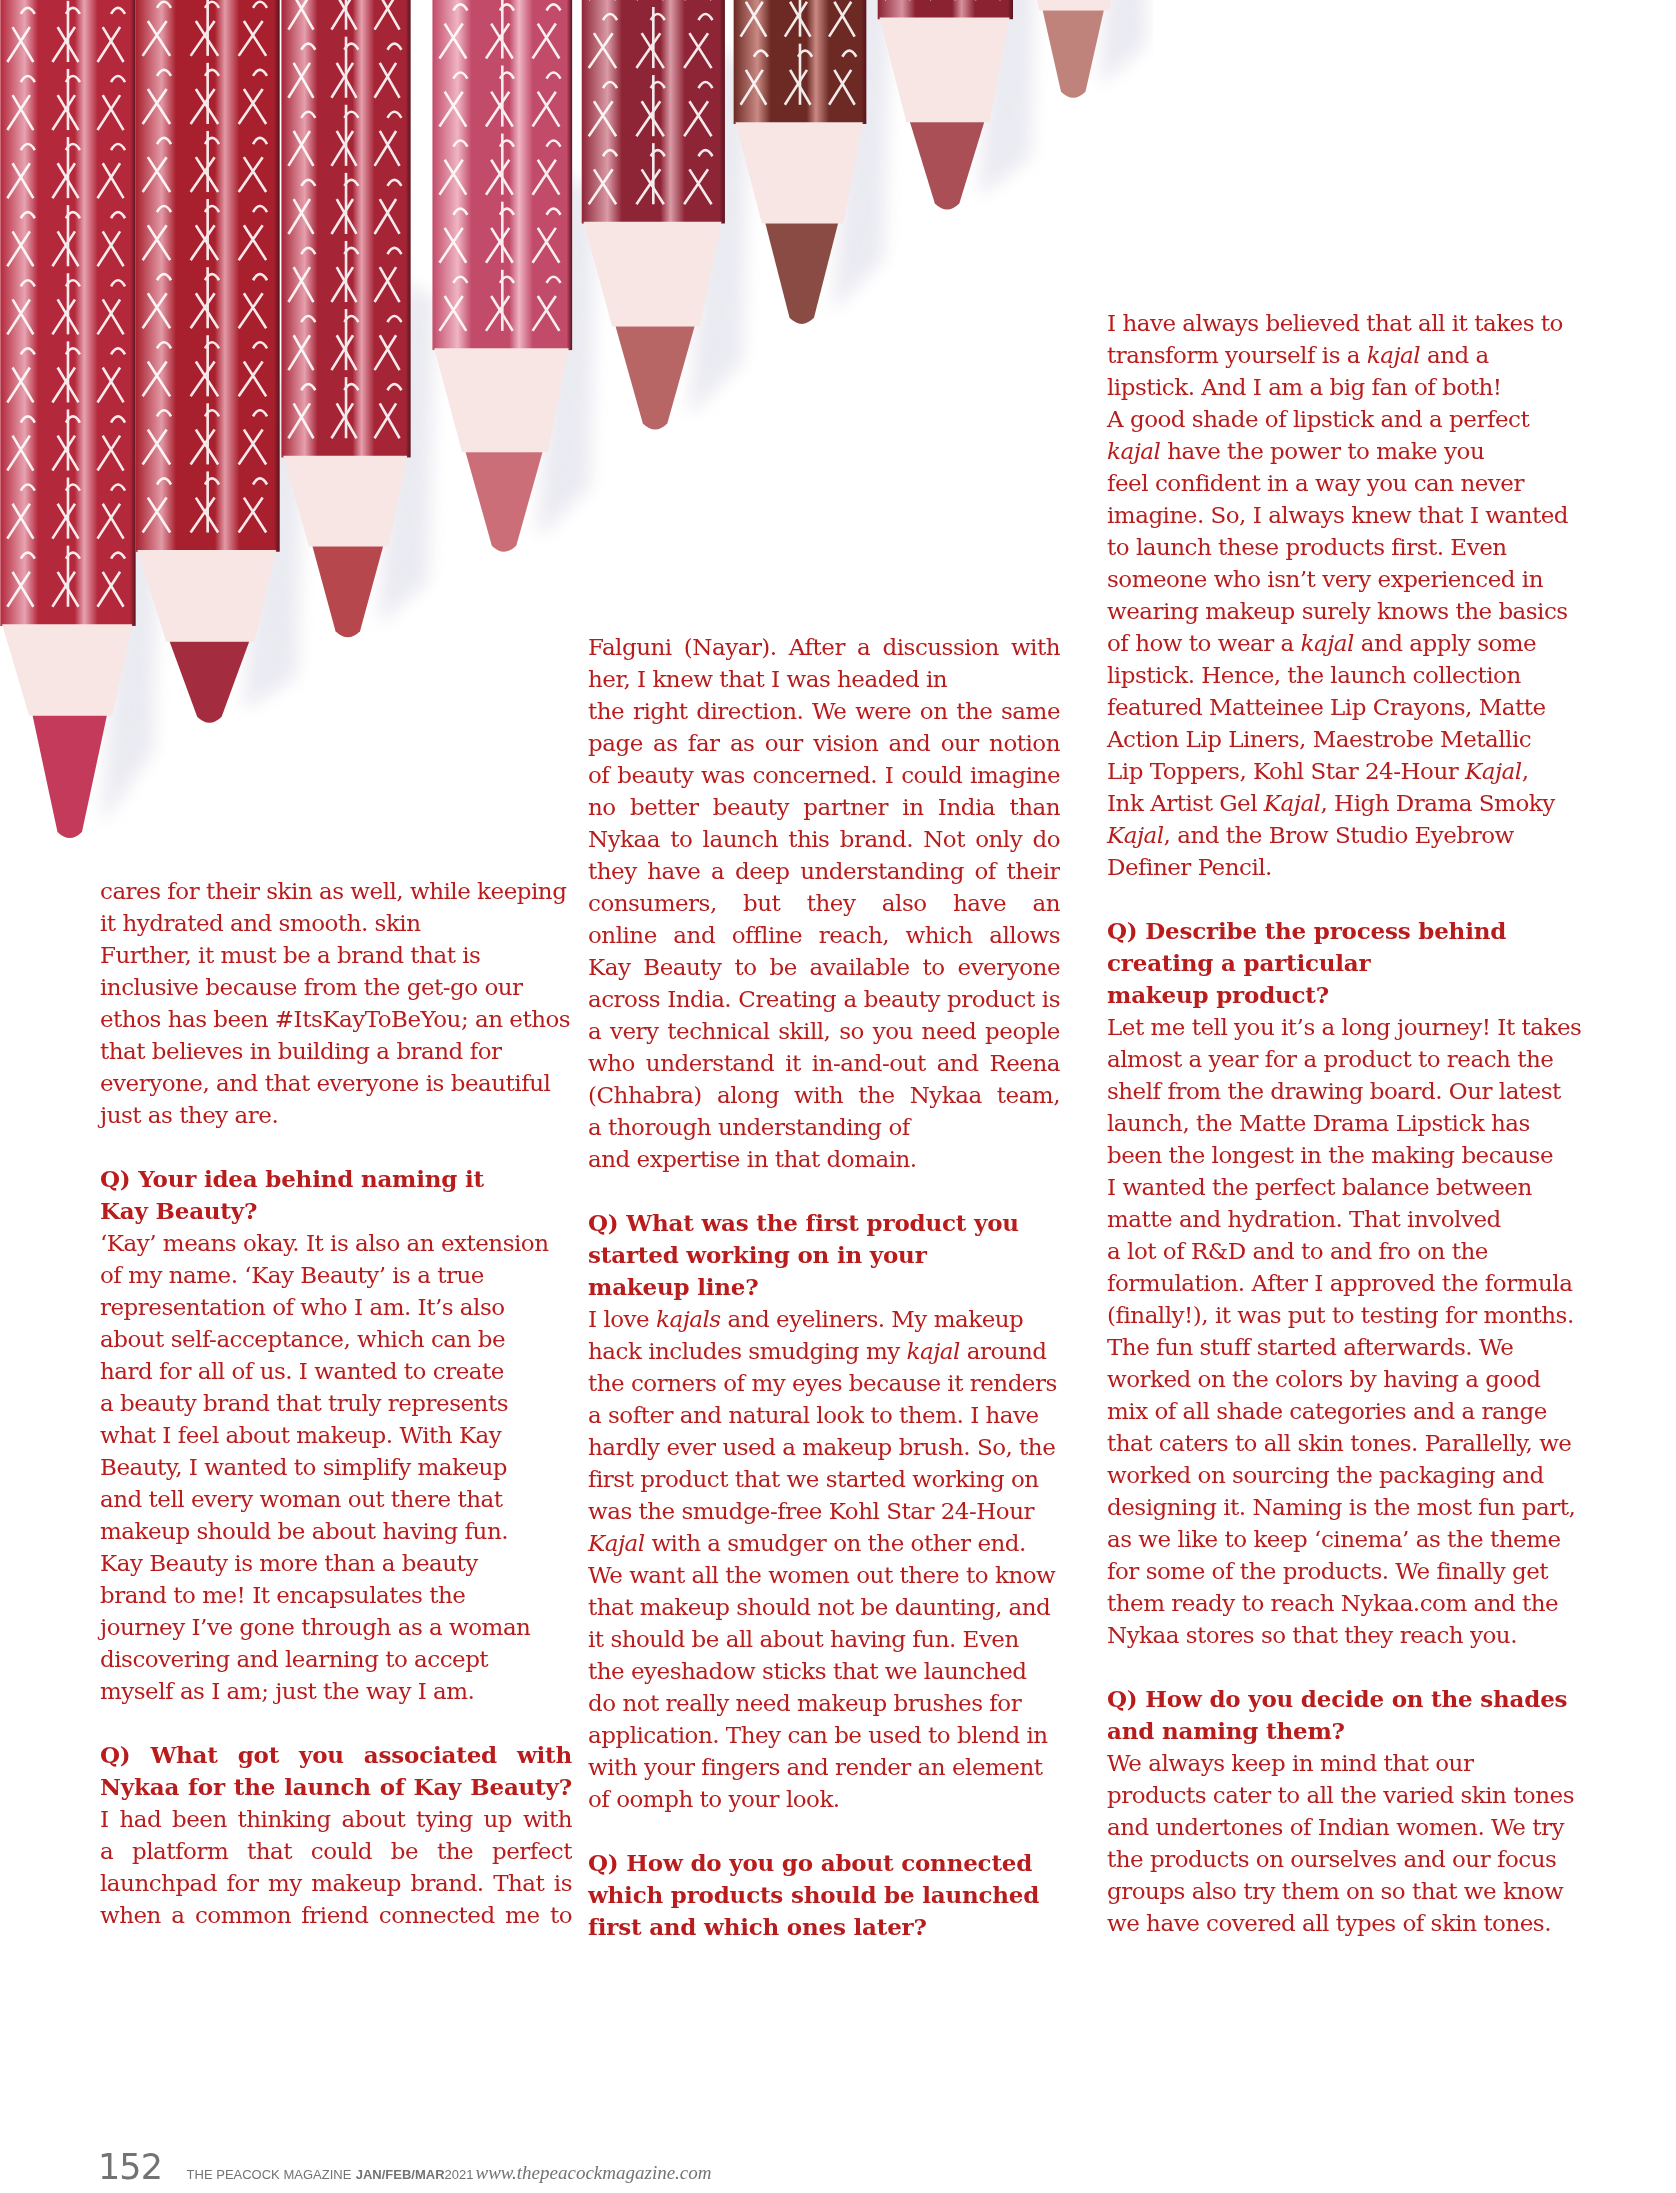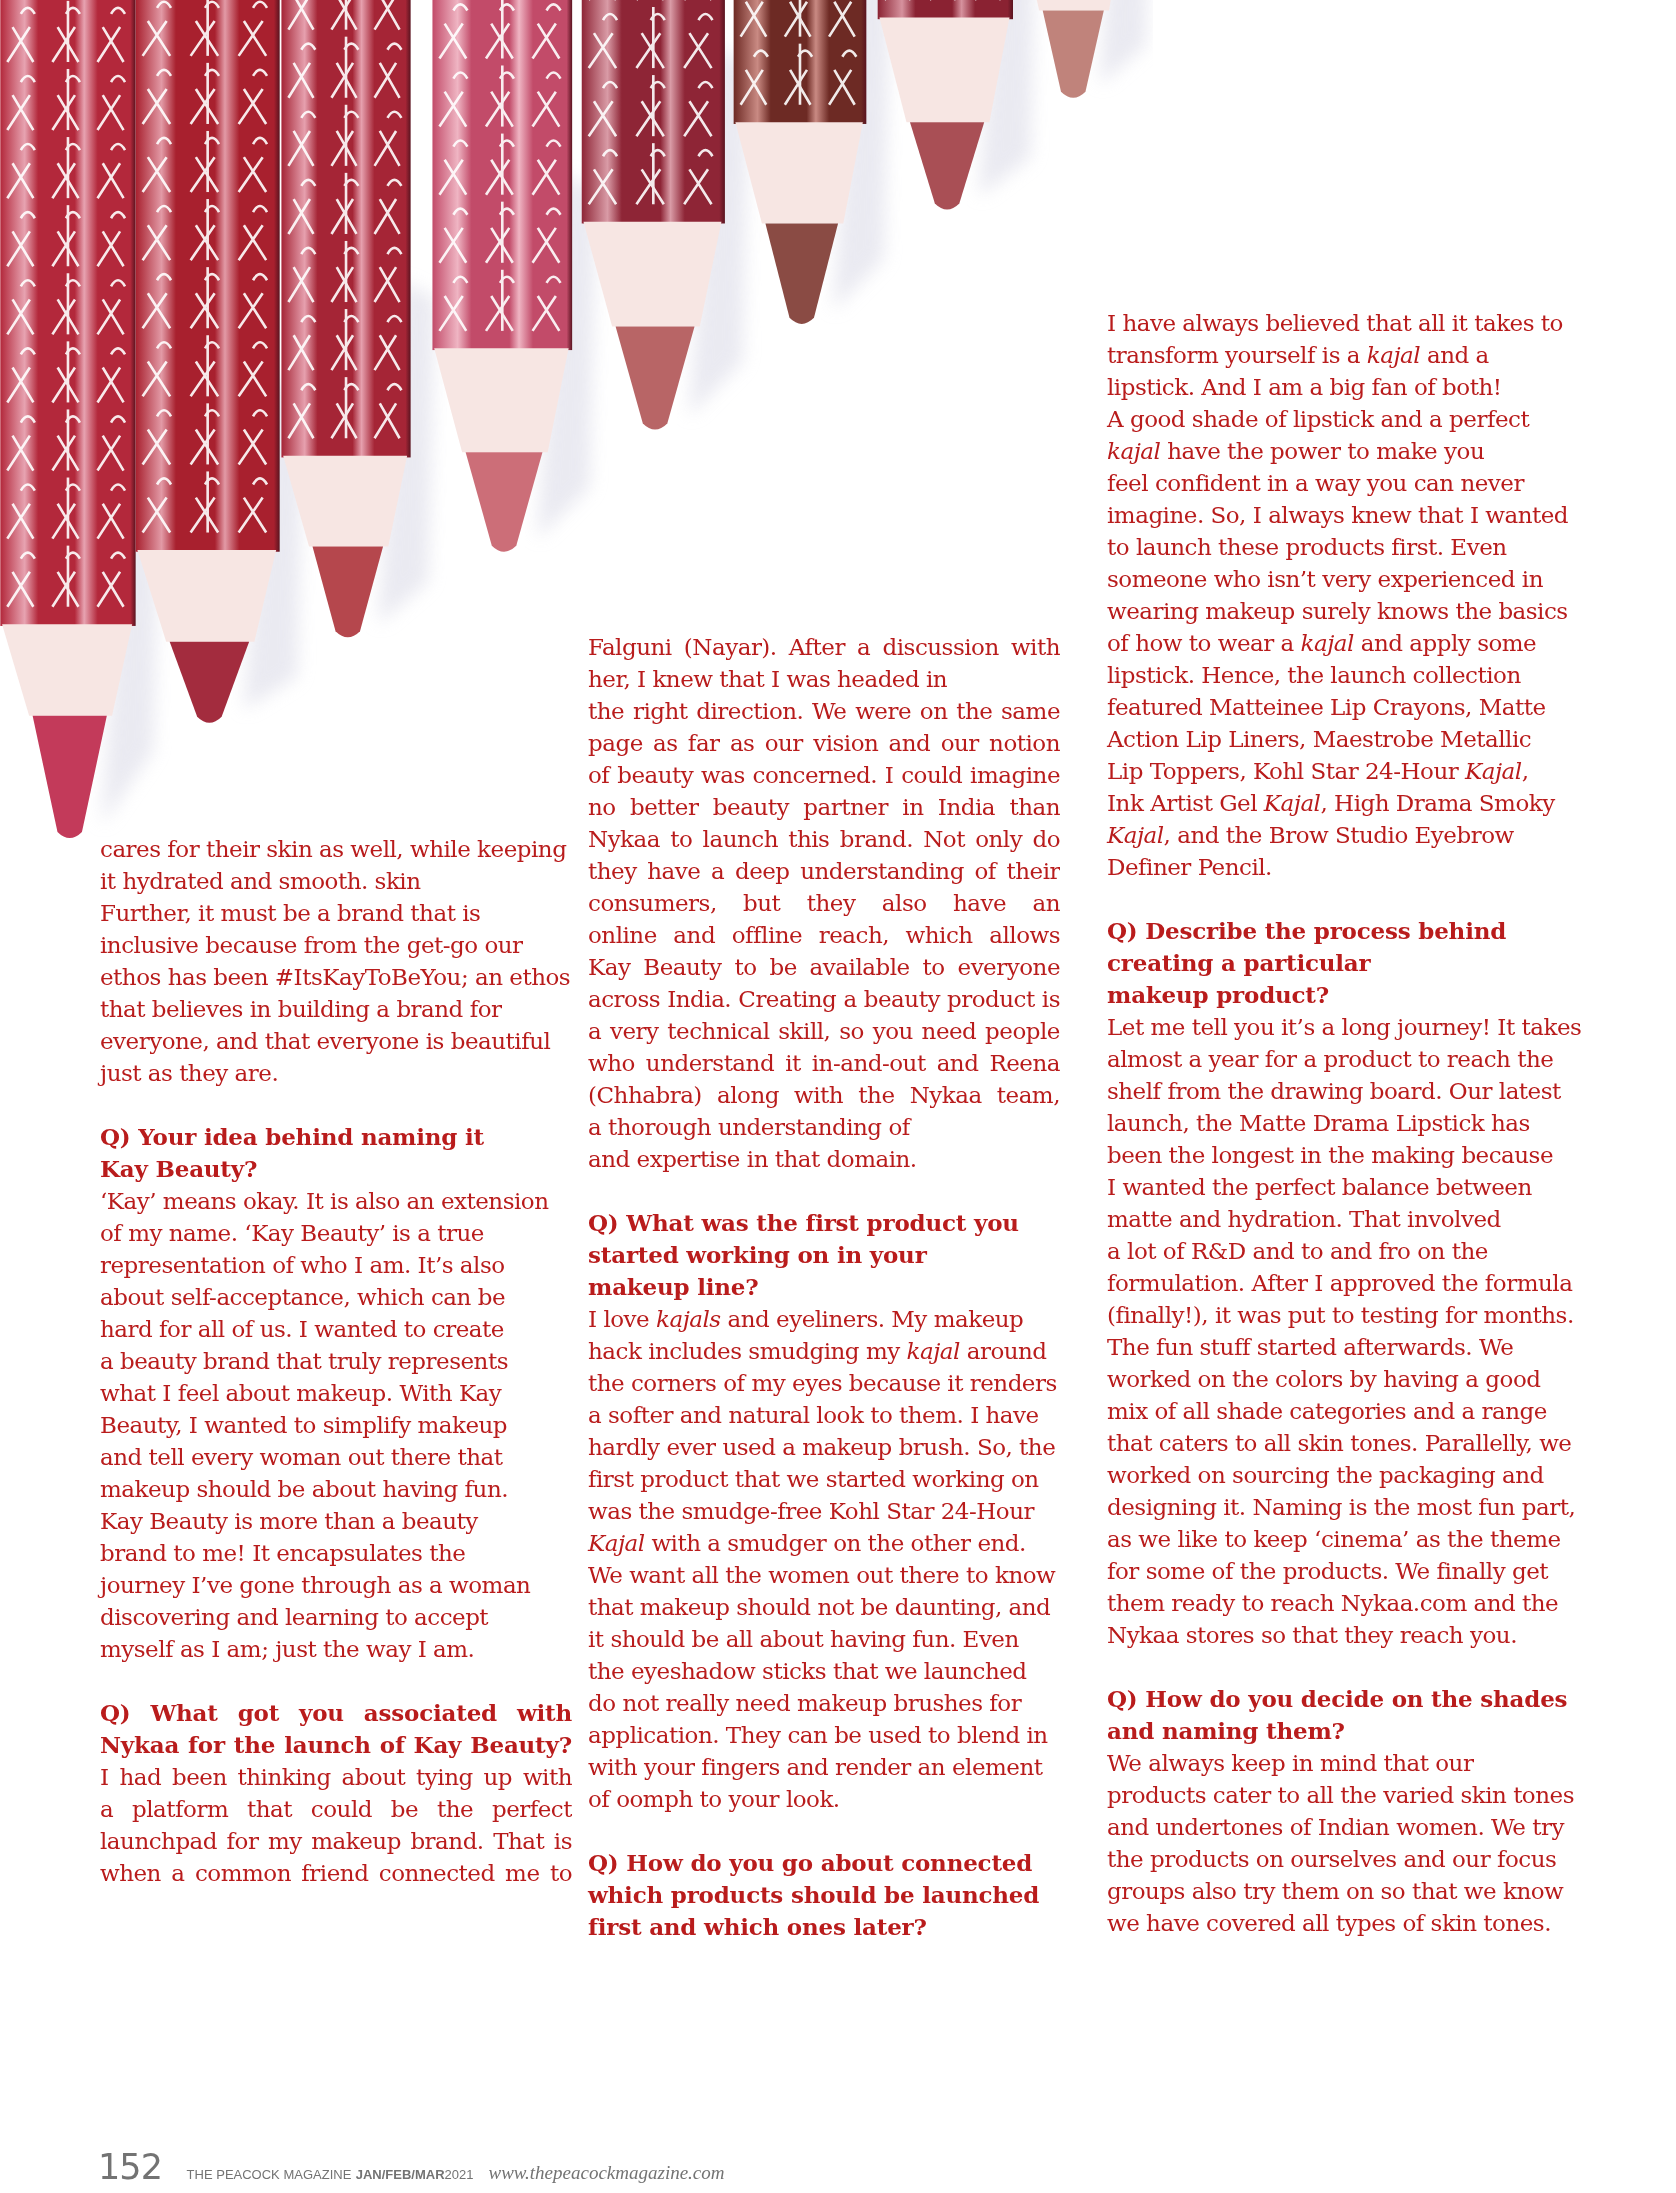--- a/index.html
+++ b/index.html
@@ -12,32 +12,32 @@
 
   
   .col { position: absolute; width: 472px; font-family: "DejaVu Serif", "Liberation Serif", serif;
          font-size: 23px; color: #b91c1c; letter-spacing: -0.5px; }
   .col .line { display: block; height: 32px; line-height: 32px; white-space: nowrap; overflow: visible; }
   .col .line.j { text-align: justify; text-align-last: justify; white-space: normal; height: 32px; overflow: hidden; }
   .col .q { font-weight: bold; letter-spacing: -0.2px; }
   .col .gap { display: block; height: 32px; }
   .col em { font-style: italic; }
 
-  #col1 { left: 100px; top: 833px; }
+  #col1 { left: 100px; top: 875px; }
   #col2 { left: 588px; top: 631px; }
   #col3 { left: 1107px; top: 307px; }
 
   
   .footer { position: absolute; left: 98px; top: 2147px; height: 44px; display: flex; align-items: baseline;
             color: #737373; white-space: nowrap; }
   .footer .pno { font-family: "DejaVu Sans", "Liberation Sans", sans-serif; font-size: 35px; font-weight: normal;
                  letter-spacing: -0.9px; margin-right: 24.5px; }
   .footer .mag { font-family: "Liberation Sans", "DejaVu Sans", sans-serif; font-size: 13px; letter-spacing: 0px; }
   .footer .issue { font-family: "Liberation Sans", sans-serif; font-size: 13px; font-weight: bold; margin-left: 4.4px; }
-  .footer .year { font-family: "Liberation Sans", sans-serif; font-size: 13px; margin-right: 15px; }
+  .footer .year { font-family: "Liberation Sans", sans-serif; font-size: 13px; margin-right: 2px; }
   .footer .url { font-family: "Liberation Serif", "DejaVu Serif", serif; font-style: italic; font-size: 19px; }
 </style>
 </head>
 <body>
 
 <div class="page">
 
   <div class="pencils">
     <svg id="pencil-svg" width="1153" height="873" viewBox="0 0 1320 1000" xmlns="http://www.w3.org/2000/svg">
         <defs>

